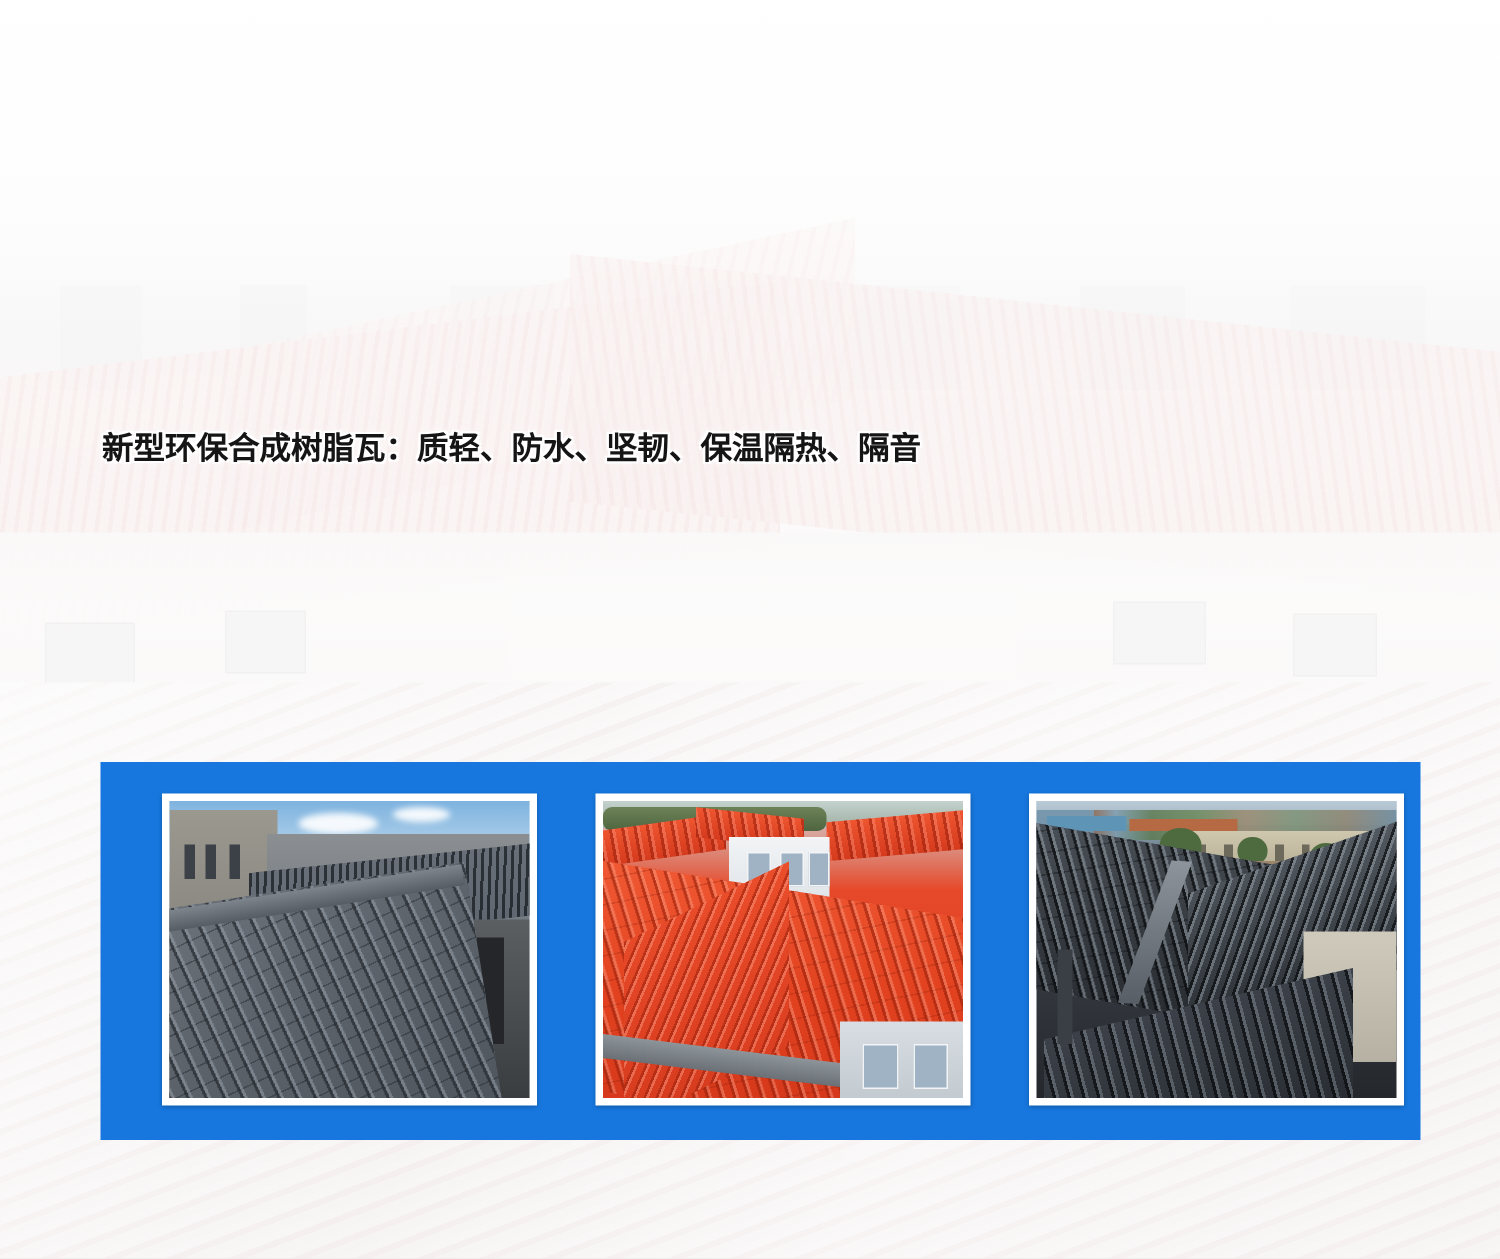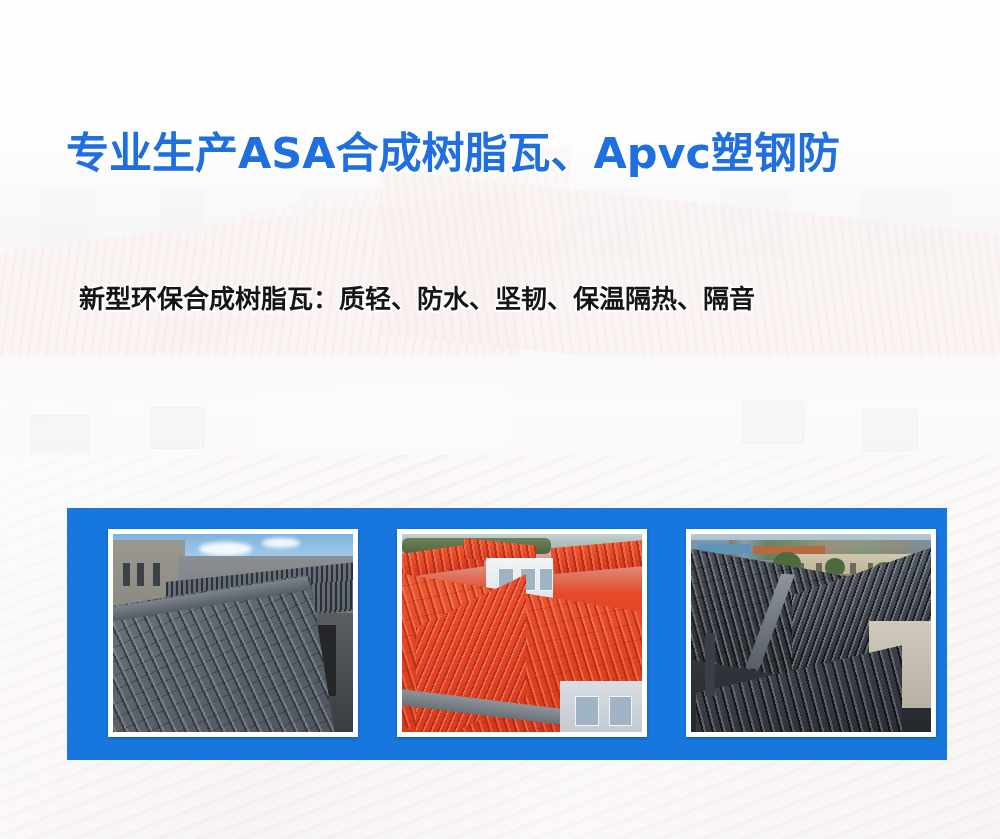--- a/index.html
+++ b/index.html
@@ -117,26 +117,25 @@
     white-space:nowrap;
   }
   .headline .l2{display:block;}
 
   
   .sublist{
     position:absolute;left:68px;top:272px;width:900px;
     color:#151515;font-weight:bold;
   }
   .subline{
-    font-size:26px;line-height:55px;white-space:nowrap;
+    font-size:21px;line-height:55px;white-space:nowrap;
     text-shadow:
       -1.5px -1.5px 0 #fff, 1.5px -1.5px 0 #fff,
       -1.5px  1.5px 0 #fff, 1.5px  1.5px 0 #fff,
       0 0 8px rgba(255,255,255,.9);
-    margin-left: 11px;
   }
 
   
   .gallery{
     position:absolute;left:67px;top:508px;width:880px;height:252px;
     background:#1777de;
   }
   .shots{
     position:absolute;left:41px;top:21px;display:flex;gap:39px;
   }
@@ -258,21 +257,20 @@
       <div class="win" style="left:862px;top:54px;width:54px;height:40px;"></div>
     </div>
     <div class="bg-bottom">
       <div class="stripes"></div>
       <div class="sheen"></div>
     </div>
     <div class="bg-veil"></div>
   </div>
 
   <h1 class="headline">
-    <span class="l1">专业生产ASA合成树脂瓦、Apvc塑钢防</span>
   </h1>
 
   <div class="sublist">
     <div class="subline">新型环保合成树脂瓦：质轻、防水、坚韧、保温隔热、隔音</div>
   </div>
 
   <div class="gallery">
     <div class="shots">
 
       <div class="shot">

